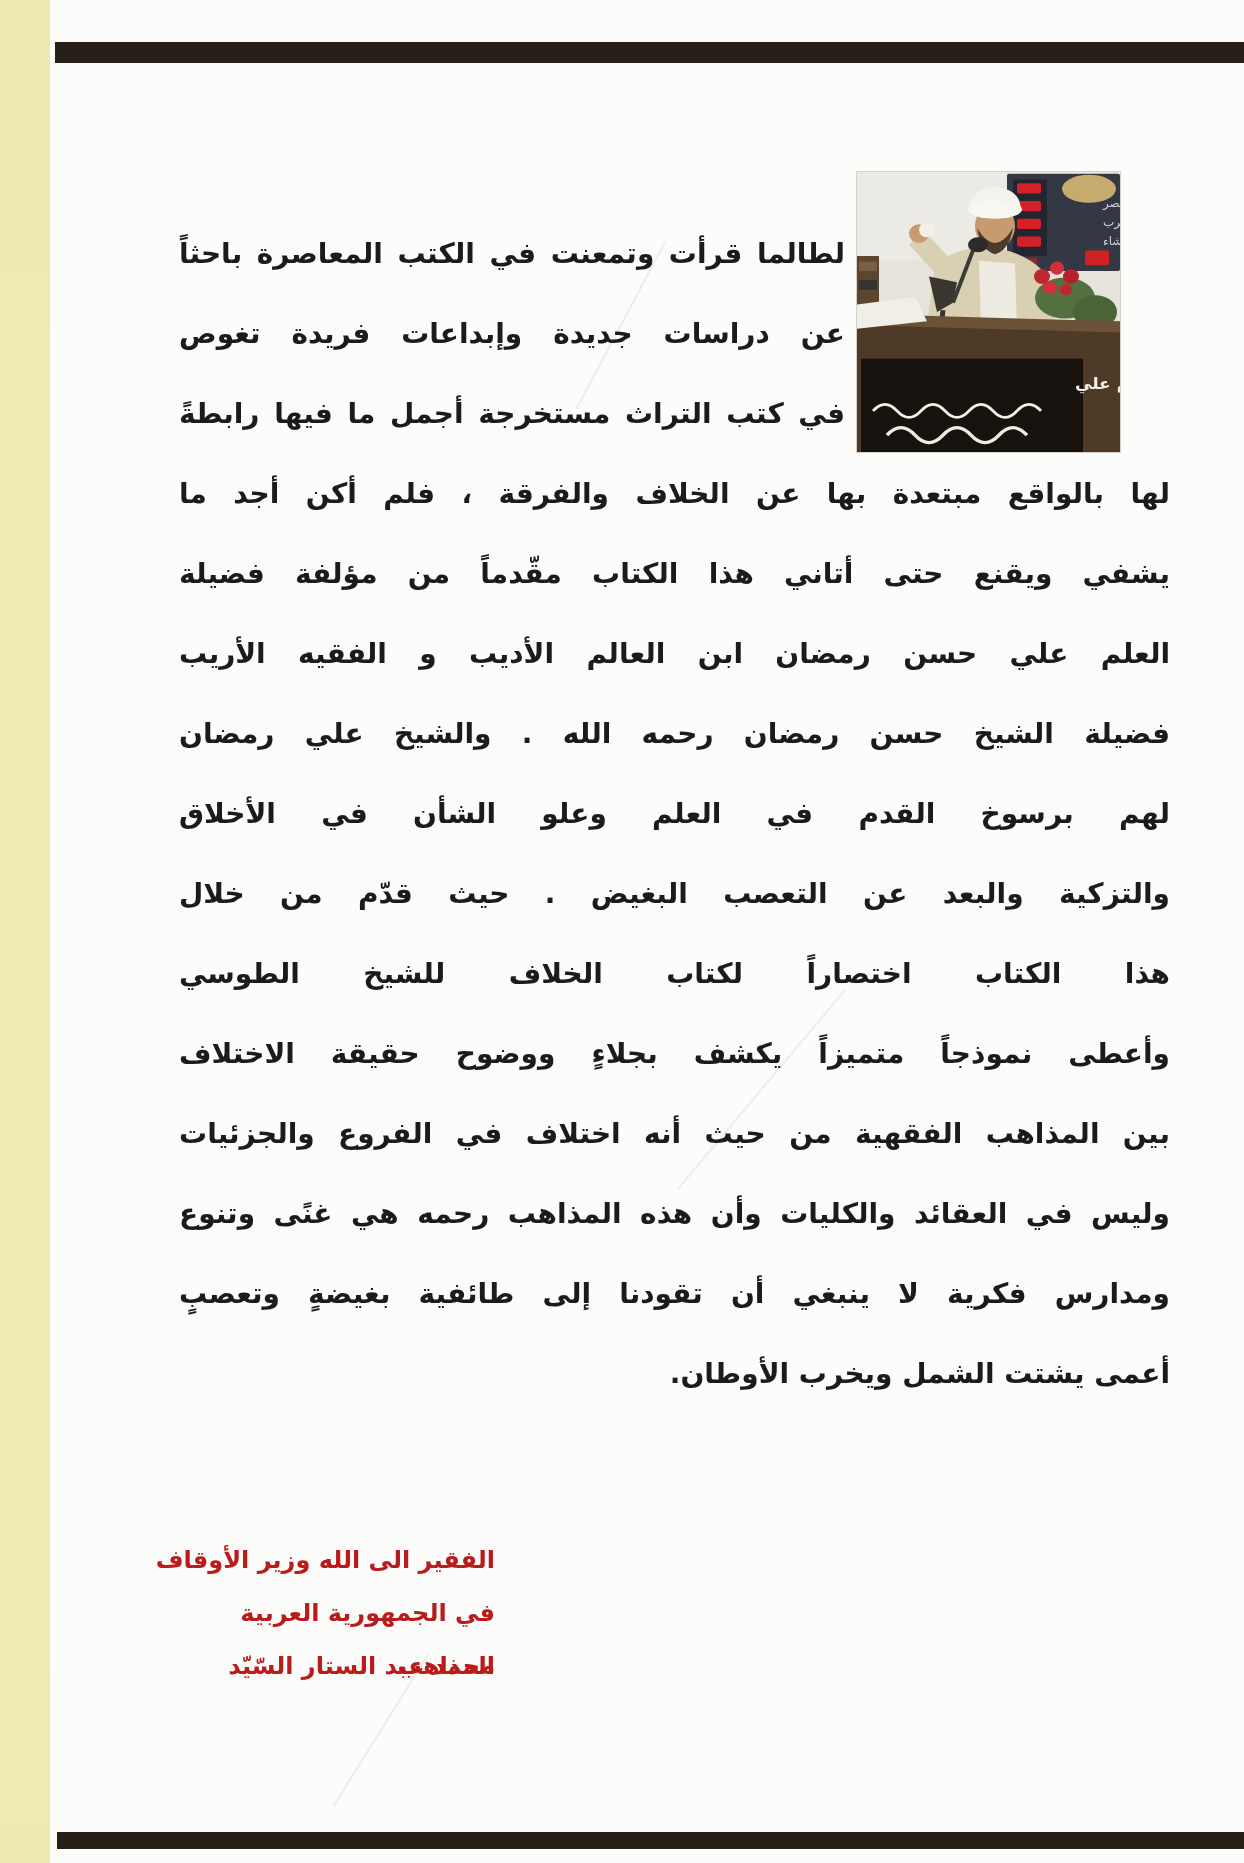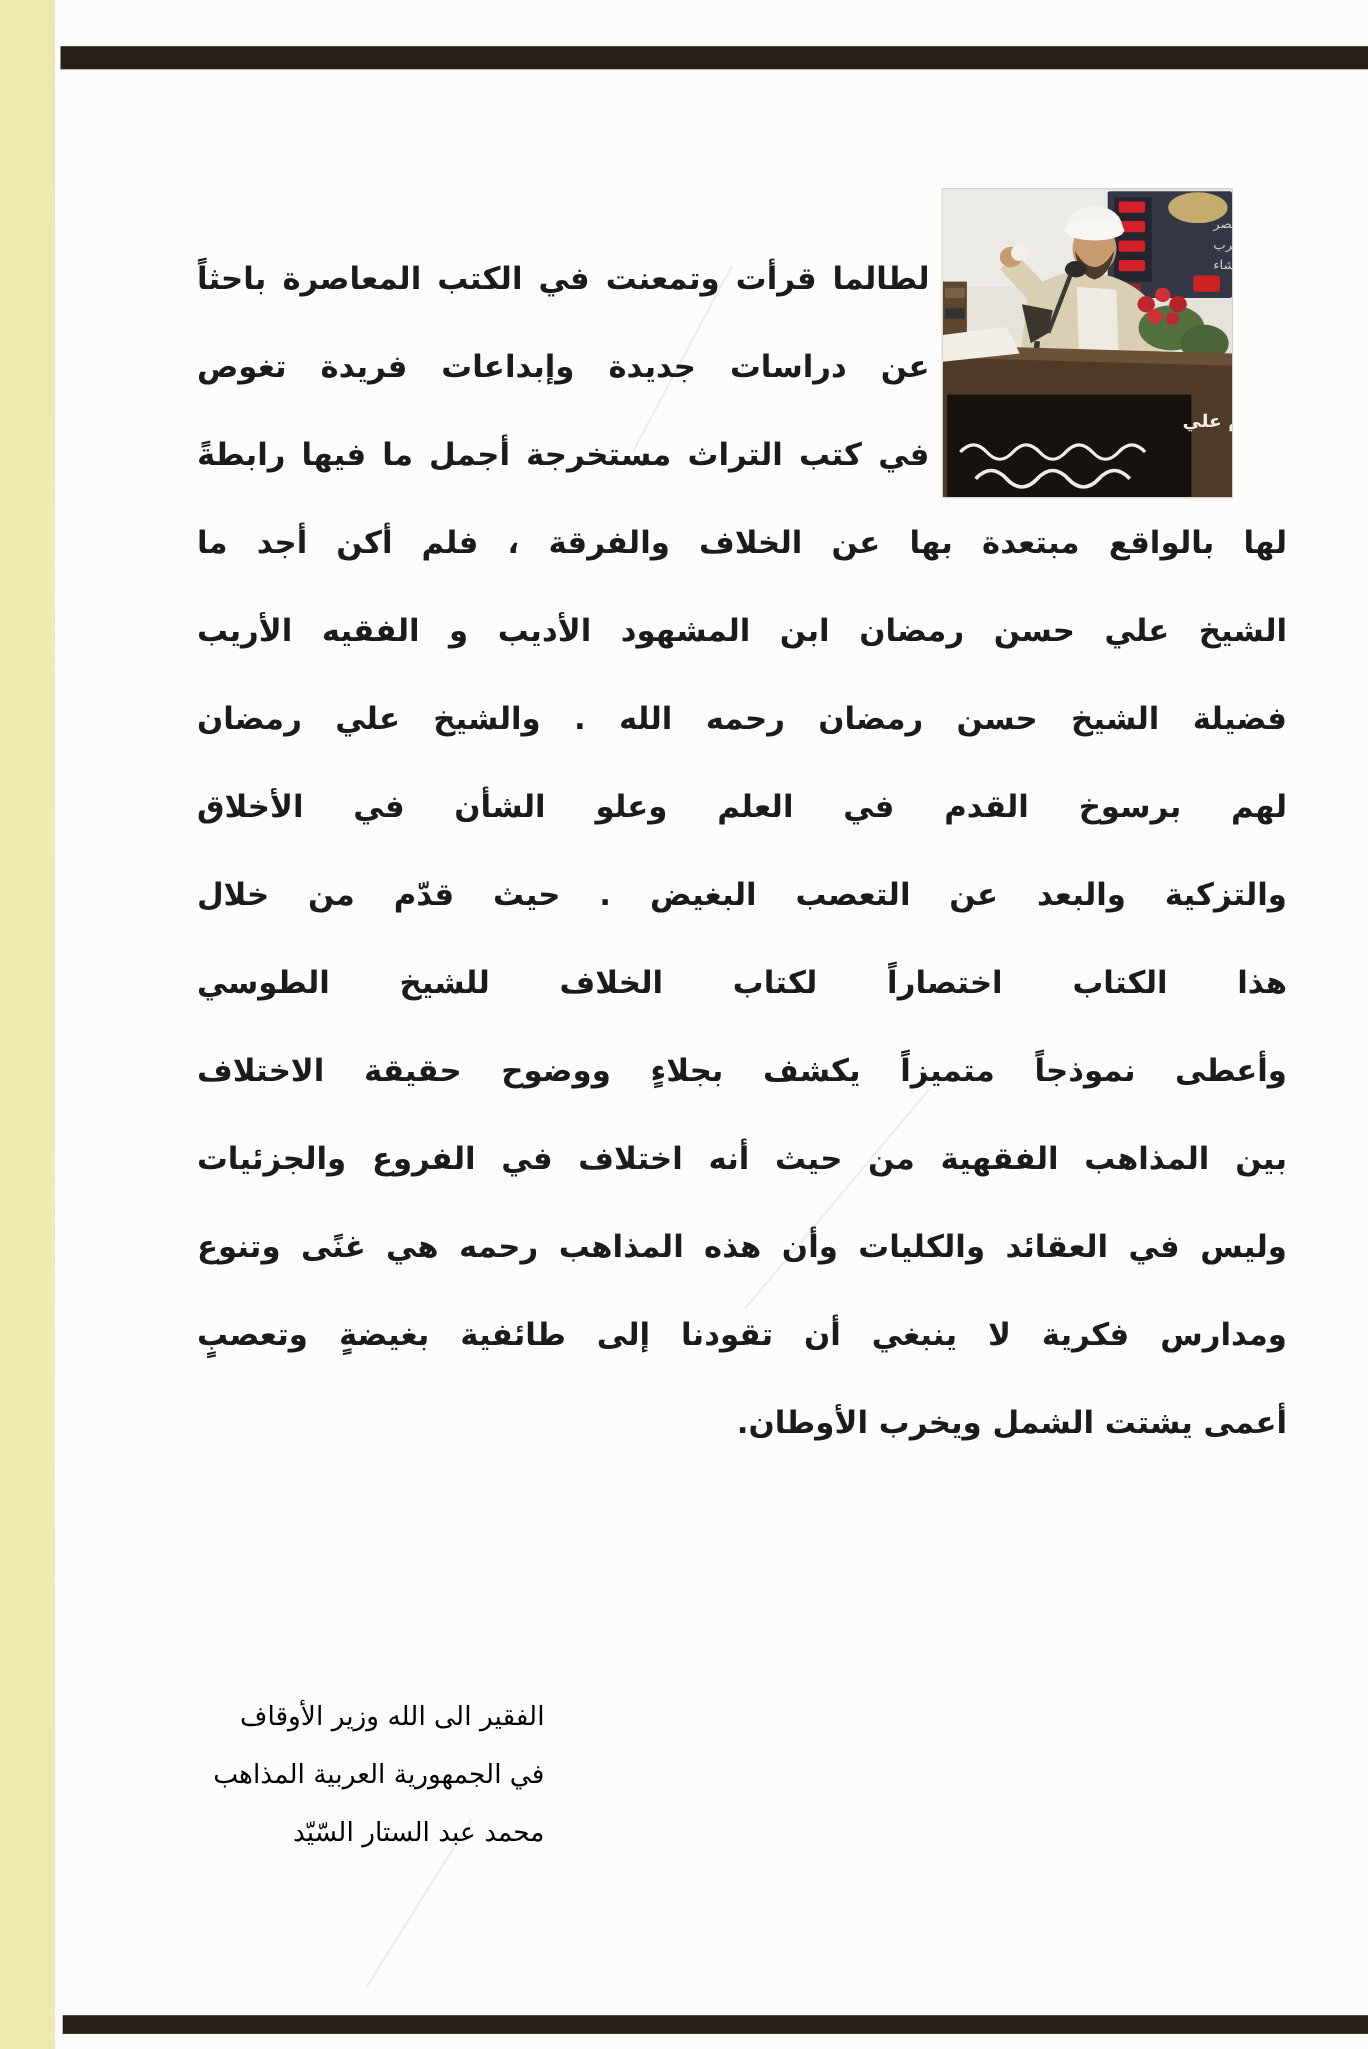--- a/index.html
+++ b/index.html
@@ -71,23 +71,23 @@
   .signature {
     position: absolute;
     left: 150px; top: 1534px;
     width: 345px;
     direction: rtl;
   }
   .sig-line {
     height: 53px;
     line-height: 53px;
     font-size: 24px;
-    font-weight: normal;
+    font-weight: bold;
     text-align: start;
-    color: #000000;
+    color: #b91c1c;
   }
   
   .streak {
     position: absolute;
     background: rgba(210,210,205,0.35);
     pointer-events: none;
   }
   .streak.s1 { left: 620px; top: 230px; width: 2px; height: 190px; transform: rotate(28deg); }
   .streak.s2 { left: 760px; top: 960px; width: 2px; height: 260px; transform: rotate(40deg); }
   .streak.s3 { left: 380px; top: 1640px; width: 2px; height: 180px; transform: rotate(32deg); }
@@ -178,21 +178,22 @@
           <path d="M16 256 q12 -14 24 0 t24 0 t24 0 t24 0 t24 0 t24 0 t24 0" stroke="#f3f0e6" stroke-width="3" fill="none"></path>
           <path d="M30 282 q14 -16 28 0 t28 0 t28 0 t28 0 t28 0" stroke="#efece1" stroke-width="3.5" fill="none"></path>
         </g>
       </svg>
     </div>
 
     <div class="tline first">لطالما قرأت وتمعنت في الكتب المعاصرة باحثاً</div>
     <div class="tline">عن دراسات جديدة وإبداعات فريدة تغوص</div>
     <div class="tline">في كتب التراث مستخرجة أجمل ما فيها رابطةً</div>
     <div class="tline">لها بالواقع مبتعدة بها عن الخلاف والفرقة ، فلم أكن أجد ما</div>
-    <div class="tline">الشيخ علي حسن رمضان ابن المشهود الأديب و الفقيه الأريب</div>
+    <div class="tline">يشفي ويقنع حتى أتاني هذا الكتاب مقّدماً من مؤلفة فضيلة</div>
+    <div class="tline">العلم علي حسن رمضان ابن العالم الأديب و الفقيه الأريب</div>
     <div class="tline">فضيلة الشيخ حسن رمضان رحمه الله . والشيخ علي رمضان</div>
     <div class="tline">لهم برسوخ القدم في العلم وعلو الشأن في الأخلاق</div>
     <div class="tline">والتزكية والبعد عن التعصب البغيض . حيث قدّم من خلال</div>
     <div class="tline">هذا الكتاب اختصاراً لكتاب الخلاف للشيخ الطوسي</div>
     <div class="tline">وأعطى نموذجاً متميزاً يكشف بجلاءٍ ووضوح حقيقة الاختلاف</div>
     <div class="tline">بين المذاهب الفقهية من حيث أنه اختلاف في الفروع والجزئيات</div>
     <div class="tline">وليس في العقائد والكليات وأن هذه المذاهب رحمه هي غنًى وتنوع</div>
     <div class="tline">ومدارس فكرية لا ينبغي أن تقودنا إلى طائفية بغيضةٍ وتعصبٍ</div>
     <div class="tline last">أعمى يشتت الشمل ويخرب الأوطان.</div>
   </div>

